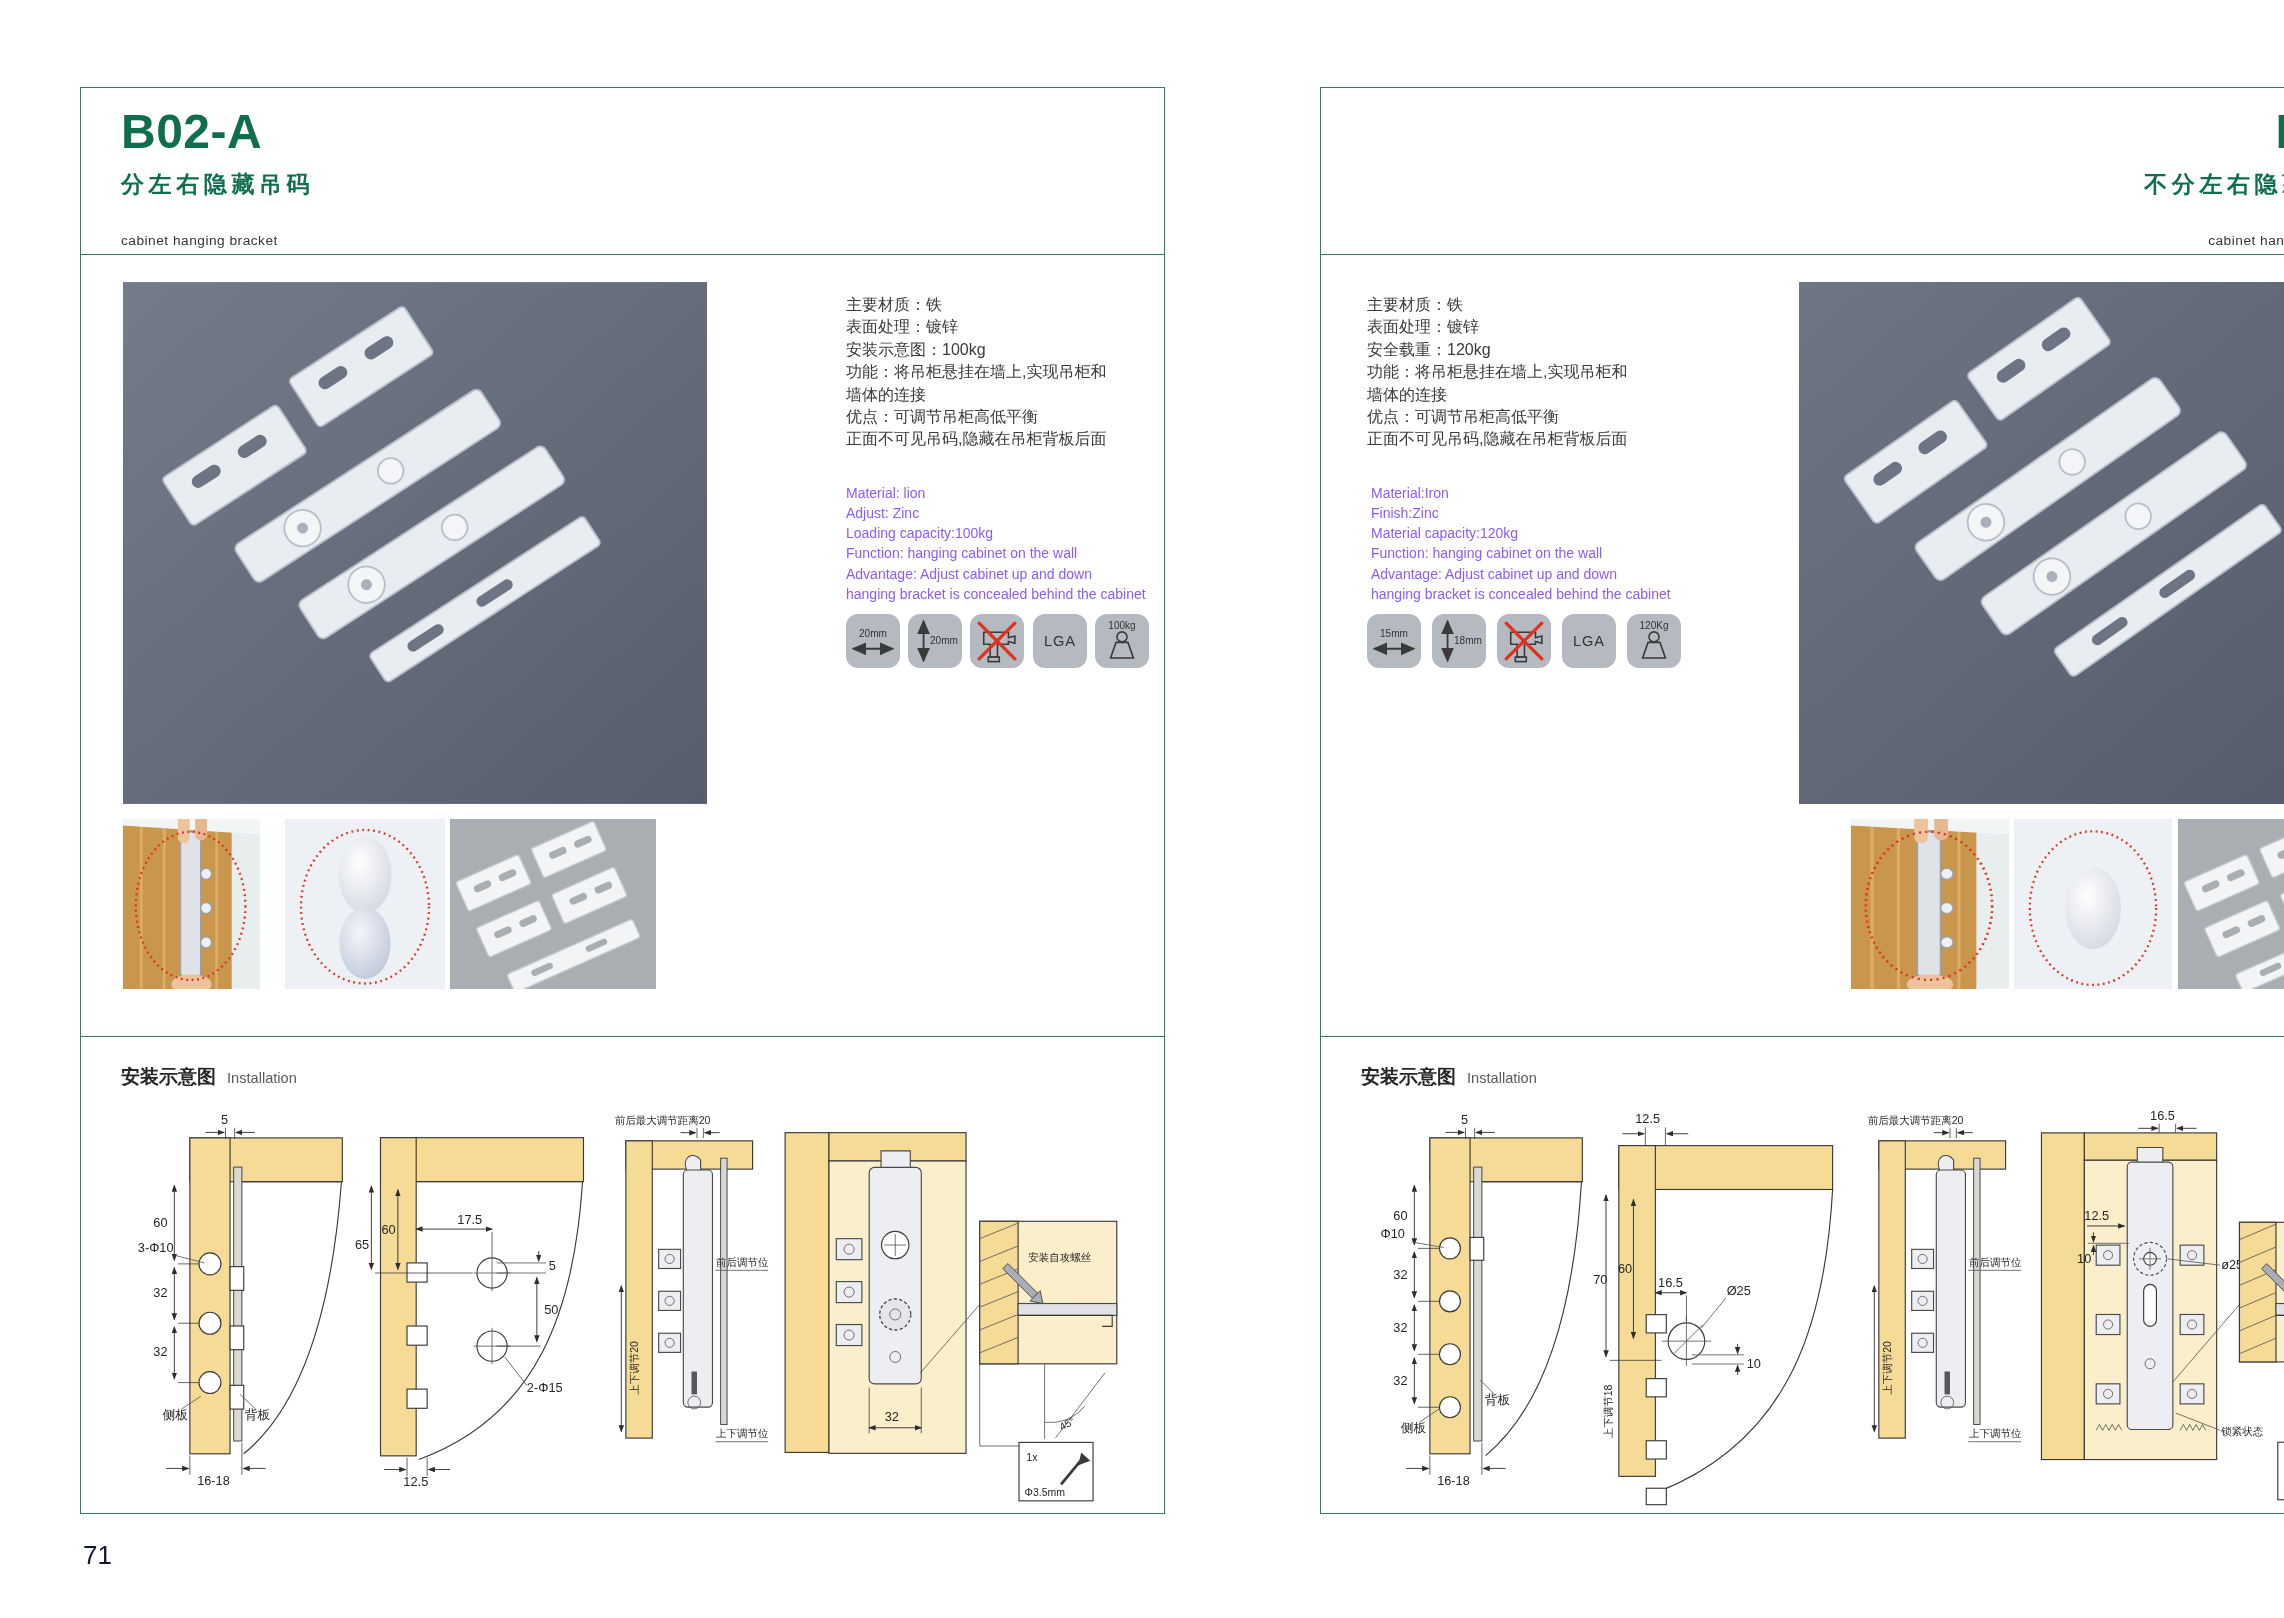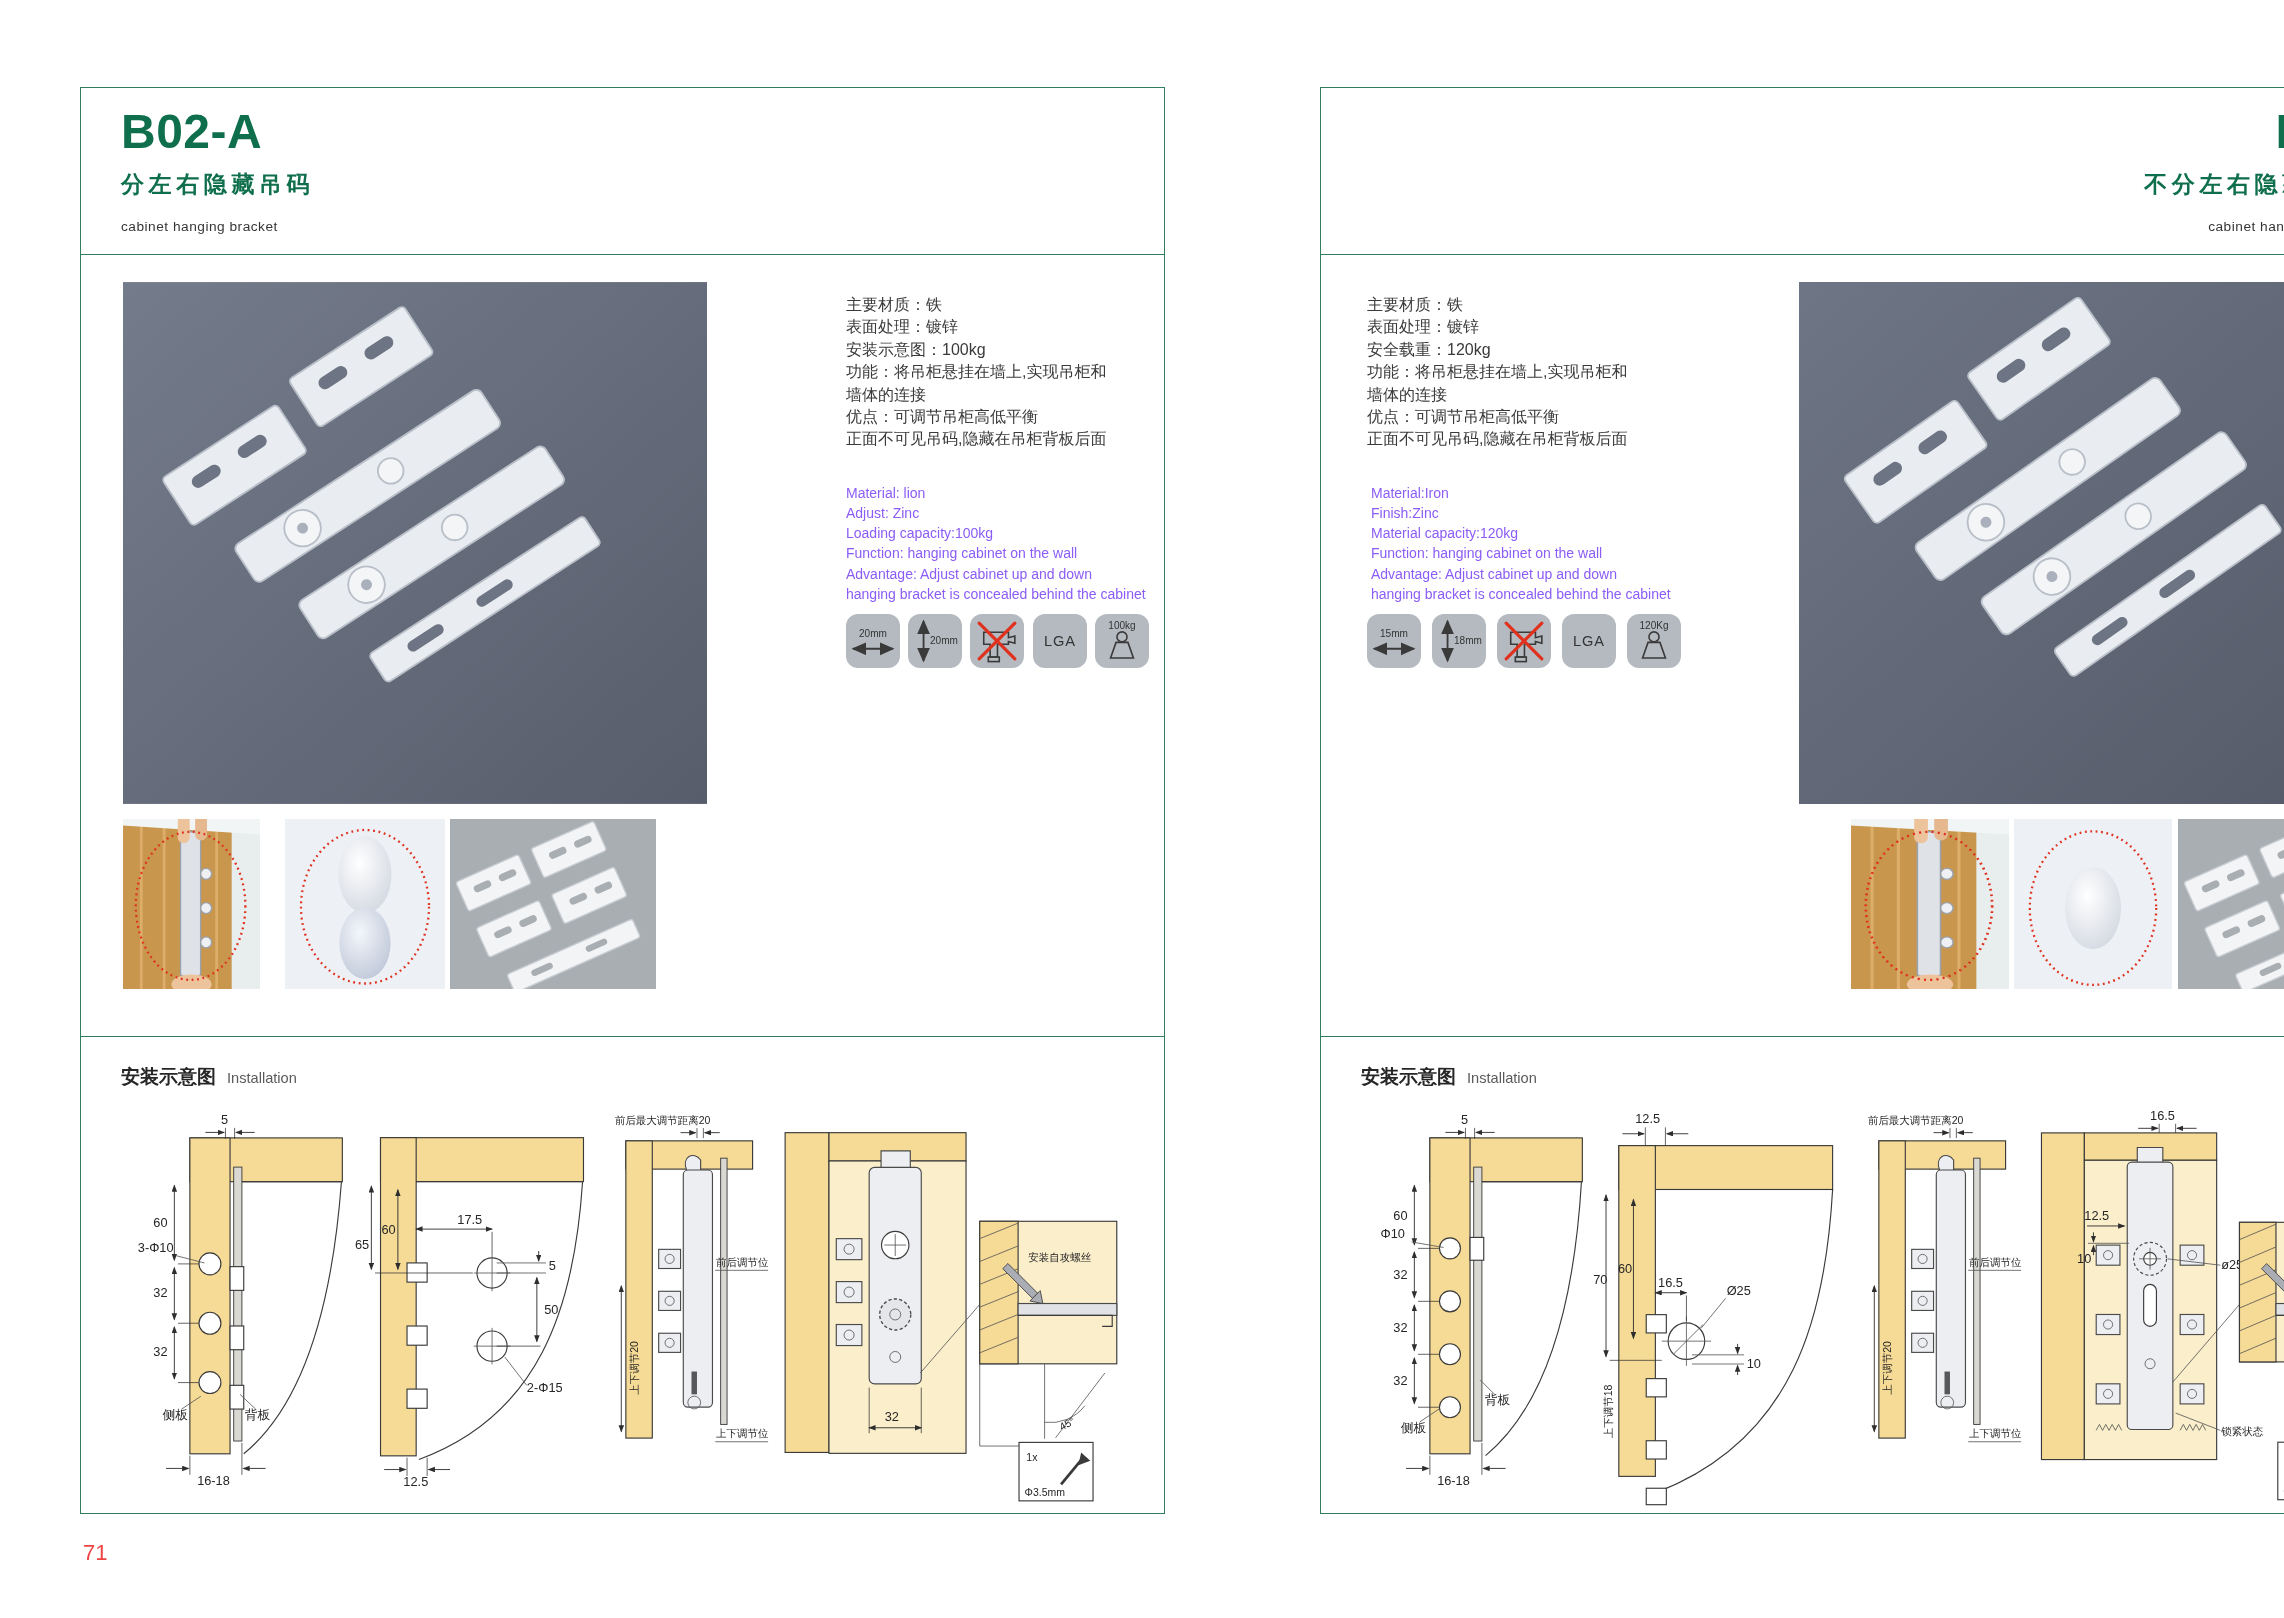--- a/index.html
+++ b/index.html
@@ -2,31 +2,31 @@
 <html style="font-size:7.3px"><head>
 <meta charset="utf-8">
 <style>
   html,body{margin:0;padding:0;}
   body{width:2482px;height:1618px;background:#ffffff;position:relative;
        font-family:"Liberation Sans","DejaVu Sans",sans-serif;overflow:hidden;}
   .abs{position:absolute;}
   .box{position:absolute;border:0.9px solid #2e7d5c;background:#fff;}
   .code{font-size:48px;font-weight:800;color:#0f6f4c;line-height:1;letter-spacing:0.5px;}
   .name-cn{font-size:23px;color:#0f6f4c;letter-spacing:4.6px;margin-top:12.8px;font-weight:600;}
-  .name-en{font-size:13.7px;color:#353535;margin-top:19px;letter-spacing:0.5px;}
+  .name-en{font-size:13.7px;color:#353535;margin-top:33px;letter-spacing:0.5px;}
   .specs-cn div{font-size:16px;color:#3a3a3a;line-height:1.4;}
   .specs-en div{font-size:14px;color:#8b5cf6;line-height:1.44;}
   .icons{position:absolute;display:flex;gap:8.2px;}
   .tile{width:54px;height:54px;background:#b5bac0;border-radius:12px;position:relative;flex:none;}
   .tile svg{position:absolute;left:0;top:0;}
   .thumb{position:absolute;top:564px;height:170px;overflow:hidden;}
   .photo{position:absolute;}
   .sec-cn{font-size:19px;font-weight:700;color:#262626;display:inline;}
   .sec-en{font-size:14.6px;color:#5a5a5a;display:inline;margin-left:9px;}
-  .pagenum{position:absolute;font-size:22px;color:#ef4444;}
+  .pagenum{position:absolute;font-size:26px;color:#0f172a;}
   
   svg text{font-family:"Liberation Sans","DejaVu Sans",sans-serif;}
   .dt{font-size:28px;fill:#262626;}
   .dts{font-size:23px;fill:#262626;}
   .wood{fill:#f6db96;stroke:#3a3a3a;stroke-width:2.5;}
   .cab{fill:#faeecb;stroke:#3a3a3a;stroke-width:2.5;}
   .metal{fill:#eceef1;stroke:#4a4a4a;stroke-width:2.5;}
   .hole{fill:#fff;stroke:#3a3a3a;stroke-width:2.5;}
   .gray{fill:#d9d8d2;stroke:#3a3a3a;stroke-width:2;}
   .ln{fill:none;stroke:#3a3a3a;stroke-width:2.5;}

